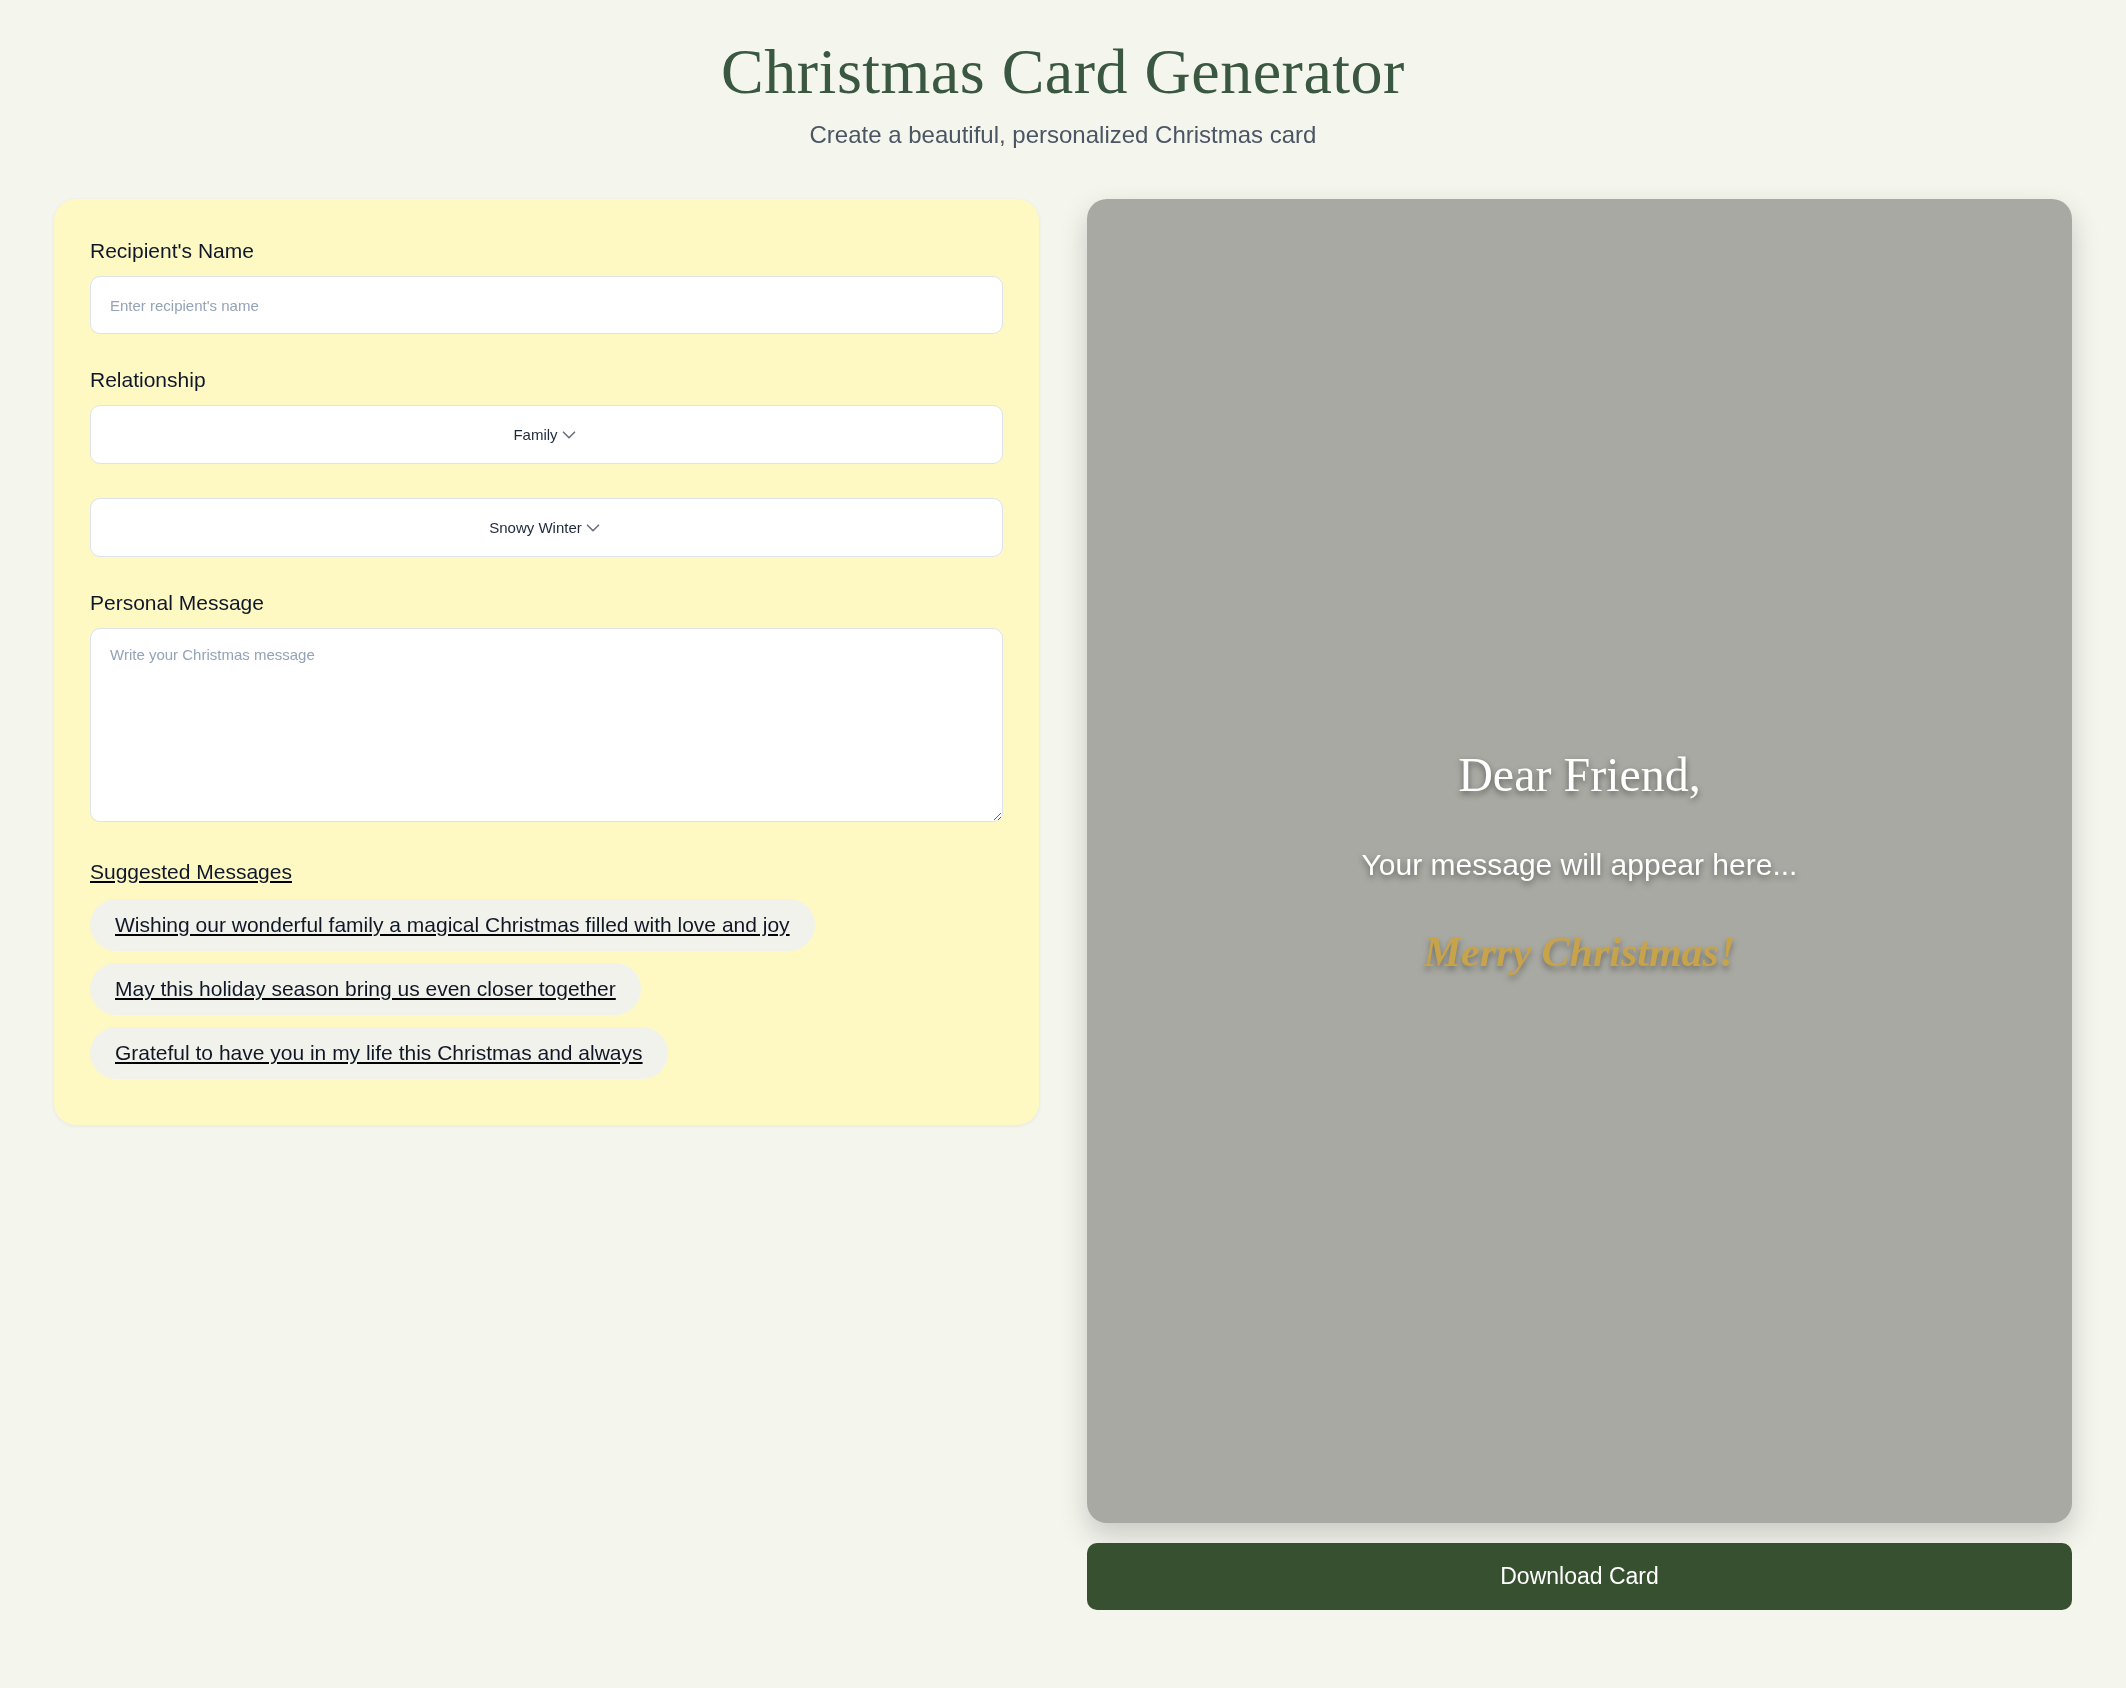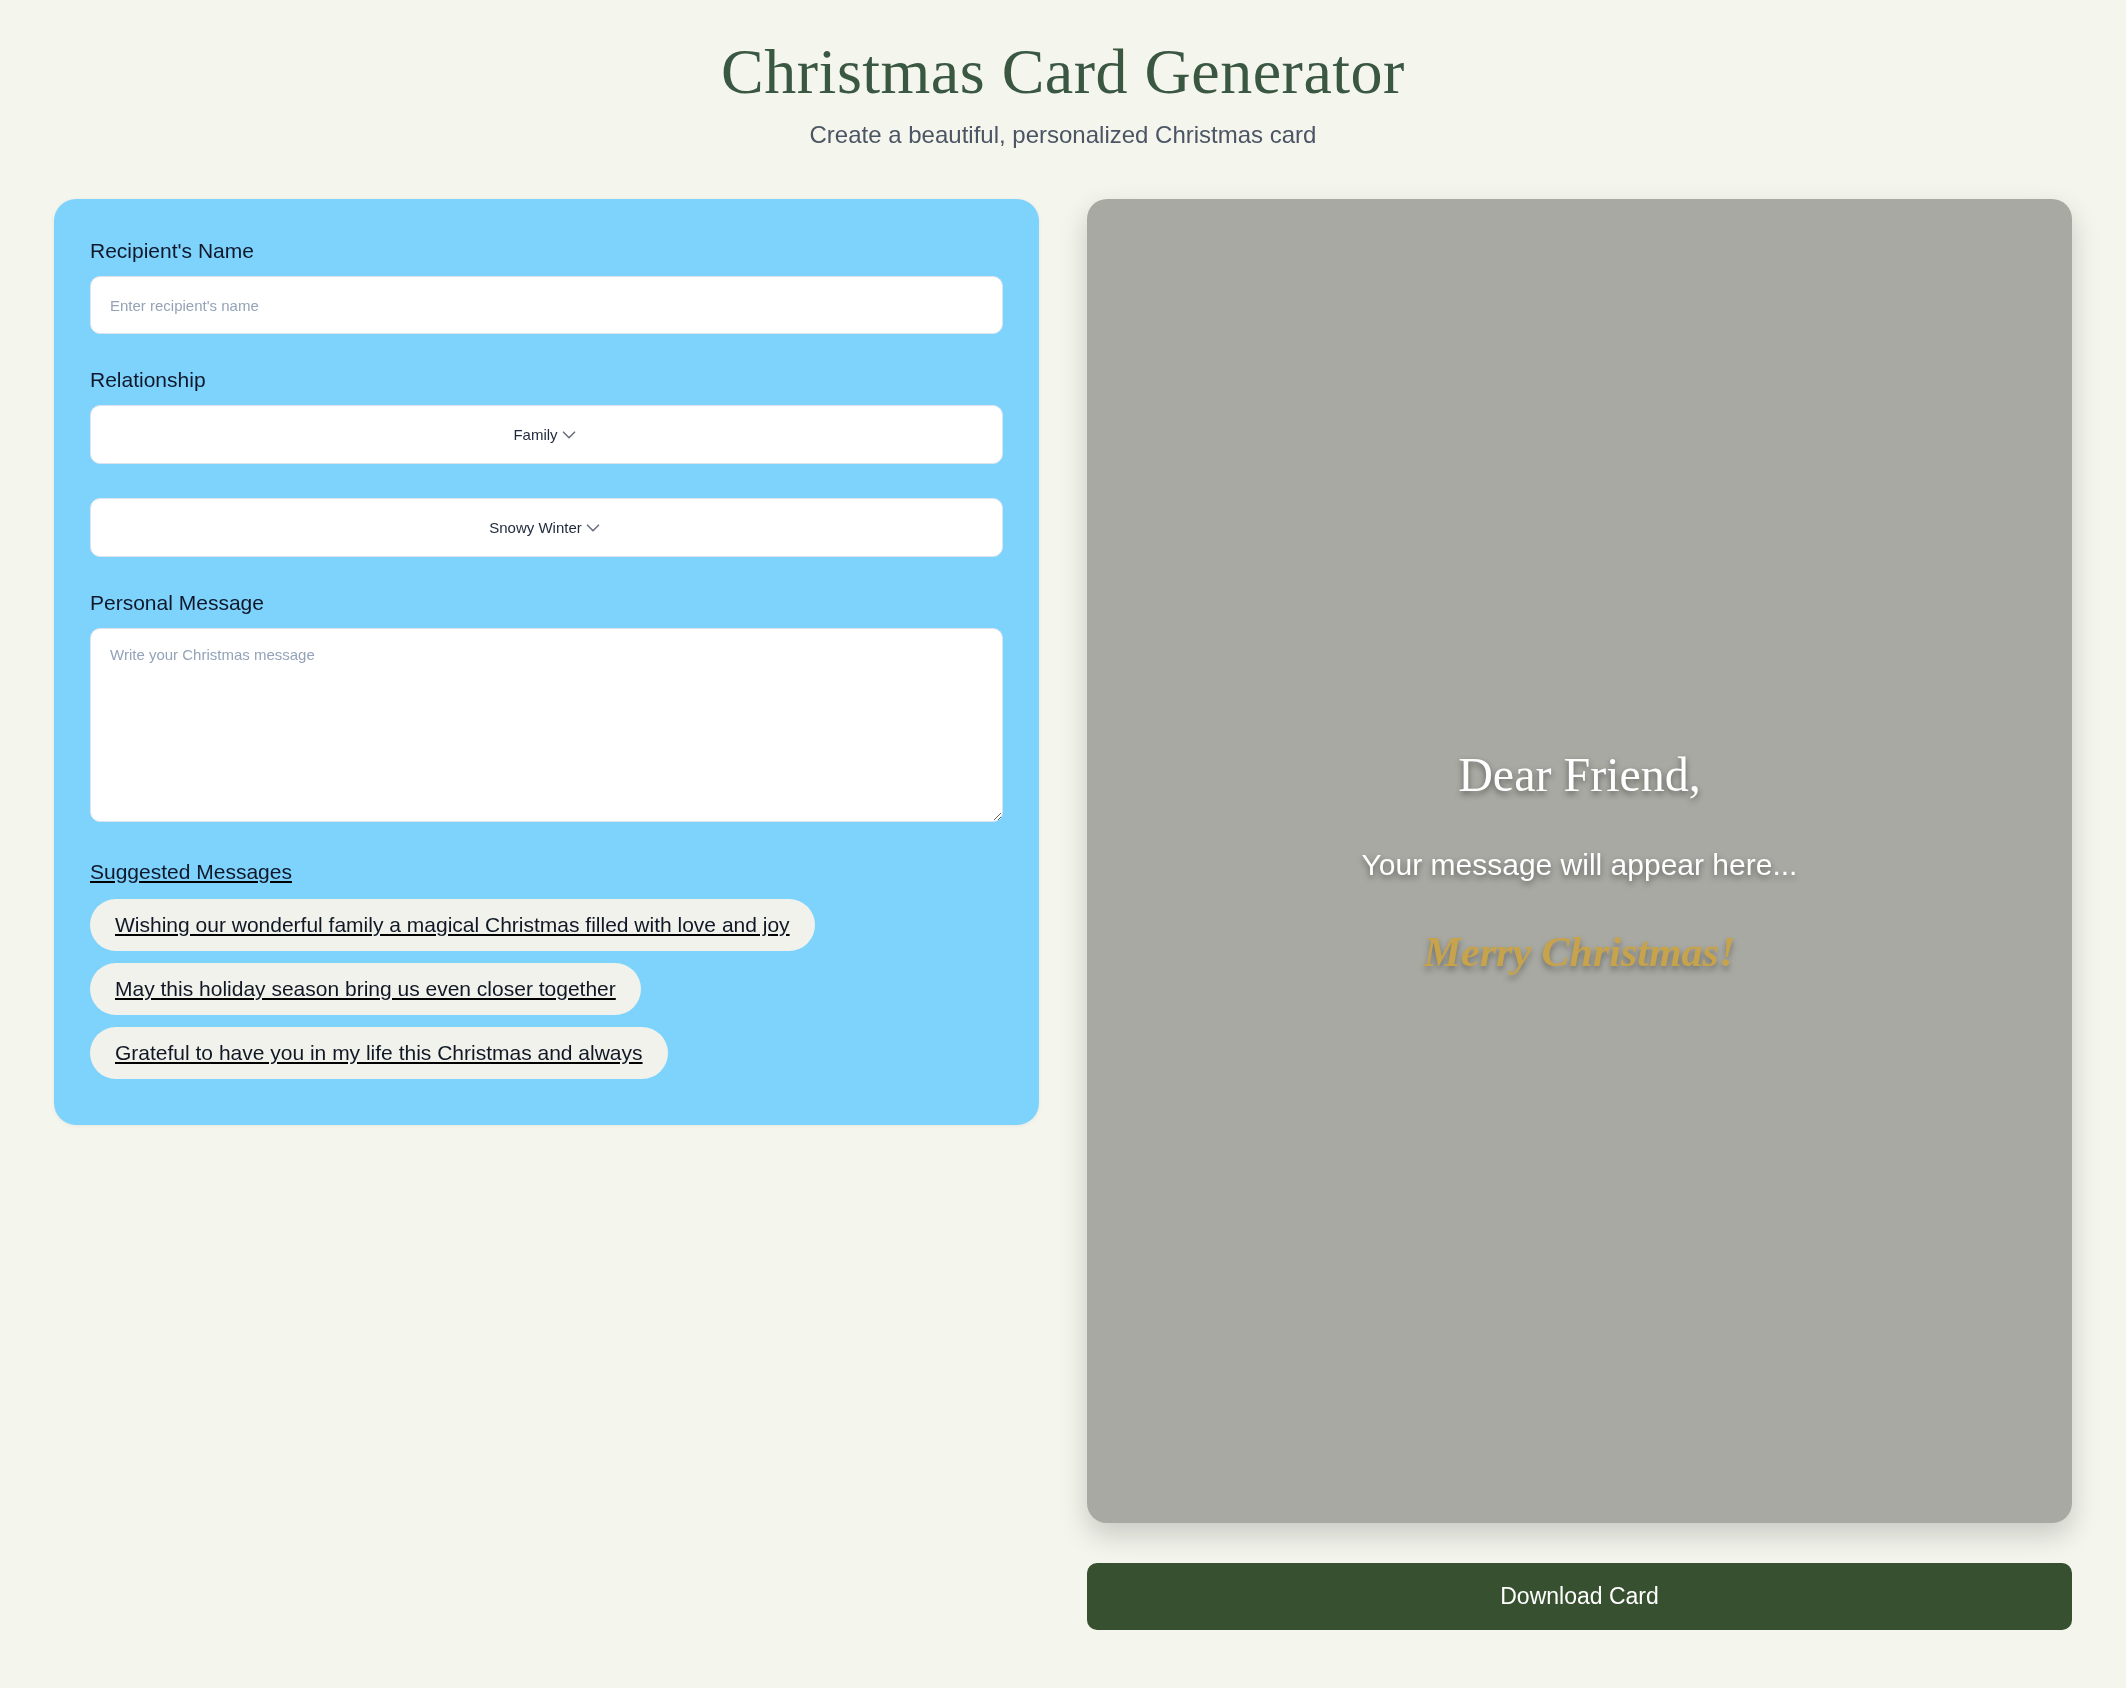--- a/index.html
+++ b/index.html
@@ -31,21 +31,21 @@
   .main {
     display: grid;
     grid-template-columns: 1fr 1fr;
     gap: 48px;
     padding: 0 54px;
     margin-top: 50px;
     align-items: start;
   }
 
   .form-panel {
-    background: #7dd3fc;
+    background: #fef9c3;
     border-radius: 22px;
     padding: 40px 36px;
     box-shadow: 0 1px 4px rgba(15, 23, 42, 0.06);
   }
 
   .field-group { margin-bottom: 34px; }
   .field-group:last-child { margin-bottom: 6px; text-decoration: underline; }
 
   .field-label {
     display: block;
@@ -135,21 +135,21 @@
   .preview-signoff {
     font-family: "Liberation Serif", serif;
     font-size: 42px;
     font-weight: 700;
     color: #c7a34c;
     text-shadow: 0 4px 6px rgba(0, 0, 0, 0.35);
     font-style: italic;
   }
 
   .download-button {
-    margin-top: 40px;
+    margin-top: 20px;
     height: 67px;
     width: 100%;
     border: none;
     border-radius: 10px;
     background: #37502f;
     color: #ffffff;
     font-size: 23px;
     font-weight: 500;
     font-family: "Liberation Sans", sans-serif;
     cursor: pointer;

